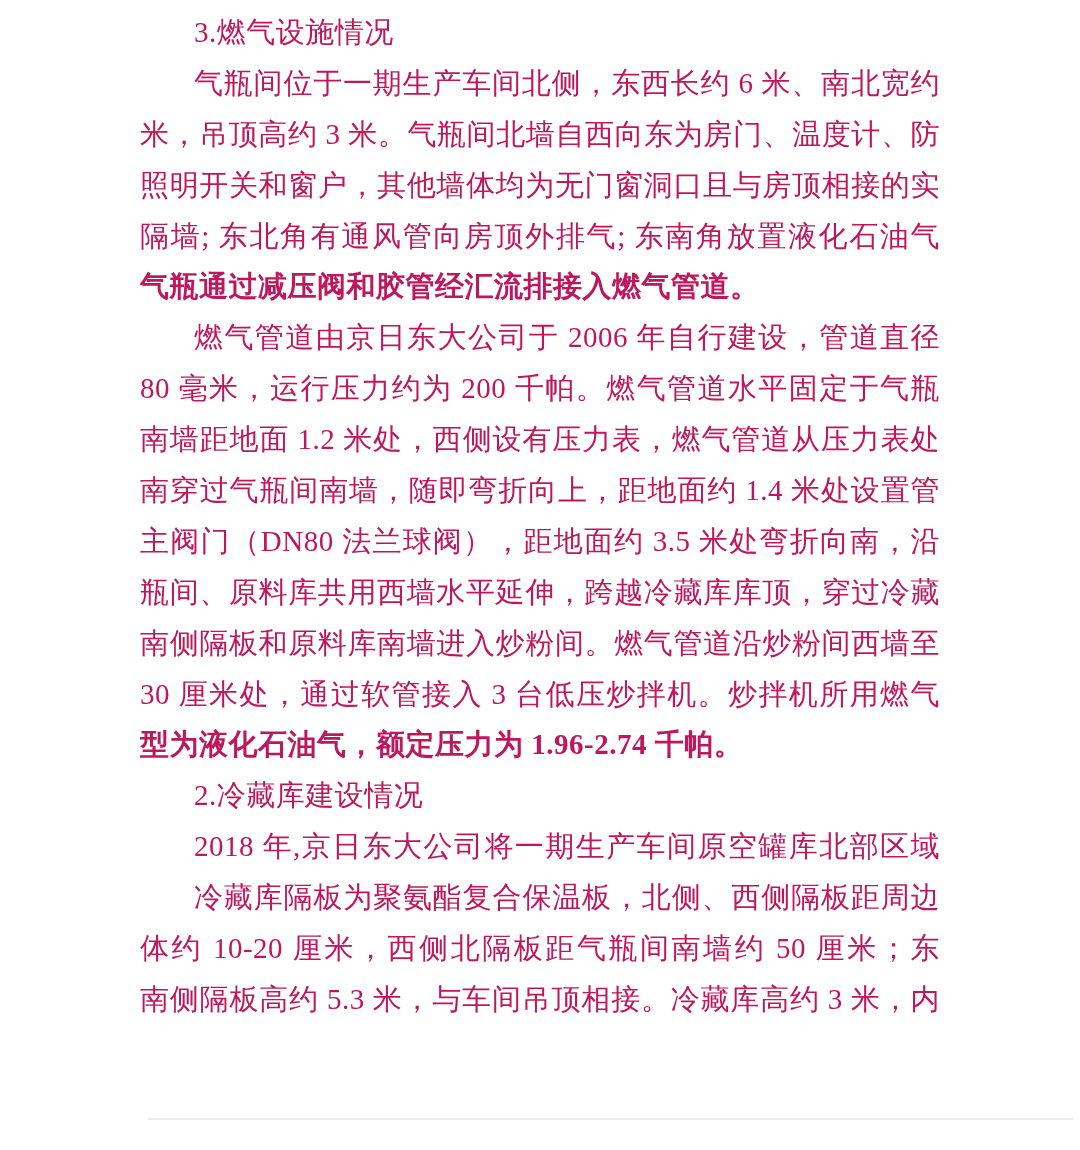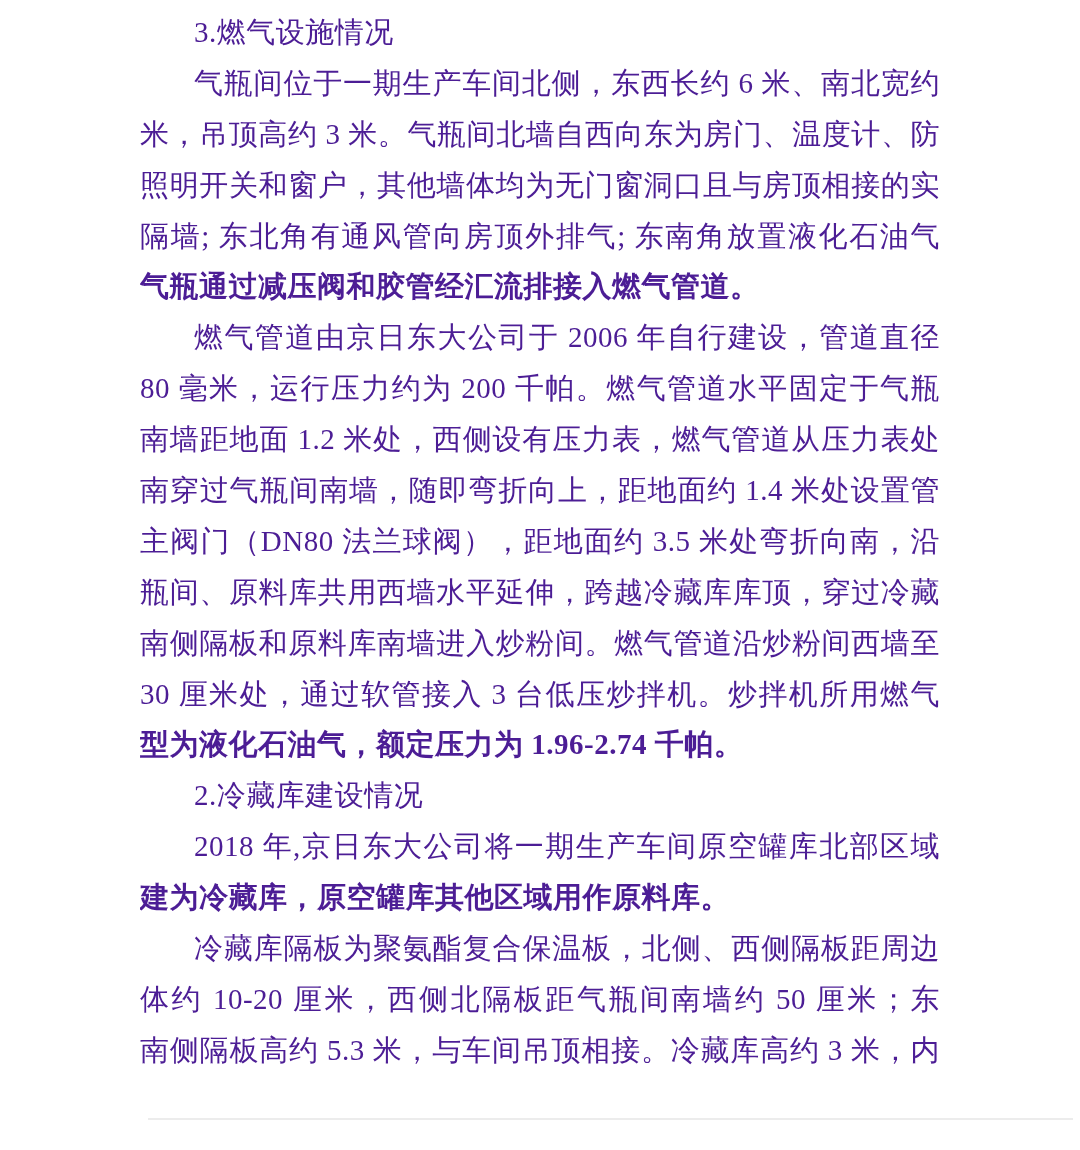--- a/index.html
+++ b/index.html
@@ -11,21 +11,21 @@
     height: 1150px;
     background: #ffffff;
     overflow: hidden;
   }
   .page {
     position: relative;
     width: 1080px;
     height: 1150px;
     background: #ffffff;
     font-family: "Liberation Serif", "DejaVu Serif", serif;
-    color: #4c1d95;
+    color: #be185d;
   }
   .doc-body {
     position: absolute;
     left: 140px;
     top: 7px;
     width: 800px;
   }
   .line {
     width: 100%;
     box-sizing: border-box;
@@ -87,19 +87,18 @@
       <div class="line full">80 毫米，运行压力约为 200 千帕。燃气管道水平固定于气瓶间</div>
       <div class="line full">南墙距地面 1.2 米处，西侧设有压力表，燃气管道从压力表处向</div>
       <div class="line full">南穿过气瓶间南墙，随即弯折向上，距地面约 1.4 米处设置管道</div>
       <div class="line full">主阀门（DN80 法兰球阀），距地面约 3.5 米处弯折向南，沿气</div>
       <div class="line full">瓶间、原料库共用西墙水平延伸，跨越冷藏库库顶，穿过冷藏库</div>
       <div class="line full">南侧隔板和原料库南墙进入炒粉间。燃气管道沿炒粉间西墙至炒</div>
       <div class="line full">30 厘米处，通过软管接入 3 台低压炒拌机。炒拌机所用燃气类</div>
       <div class="line last">型为液化石油气，额定压力为 1.96-2.74 千帕。</div>
       <div class="line heading">2.冷藏库建设情况</div>
       <div class="line first">2018 年,京日东大公司将一期生产车间原空罐库北部区域隔</div>
-      <div class="line last">建为冷藏库，原空罐库其他区域用作原料库。</div>
       <div class="line first">冷藏库隔板为聚氨酯复合保温板，北侧、西侧隔板距周边墙</div>
       <div class="line full">体约 10-20 厘米，西侧北隔板距气瓶间南墙约 50 厘米；东侧、</div>
       <div class="line full">南侧隔板高约 5.3 米，与车间吊顶相接。冷藏库高约 3 米，内部</div>
     </div>
   <div class="scan-artifact"></div>
 </div>
 
 </body></html>

